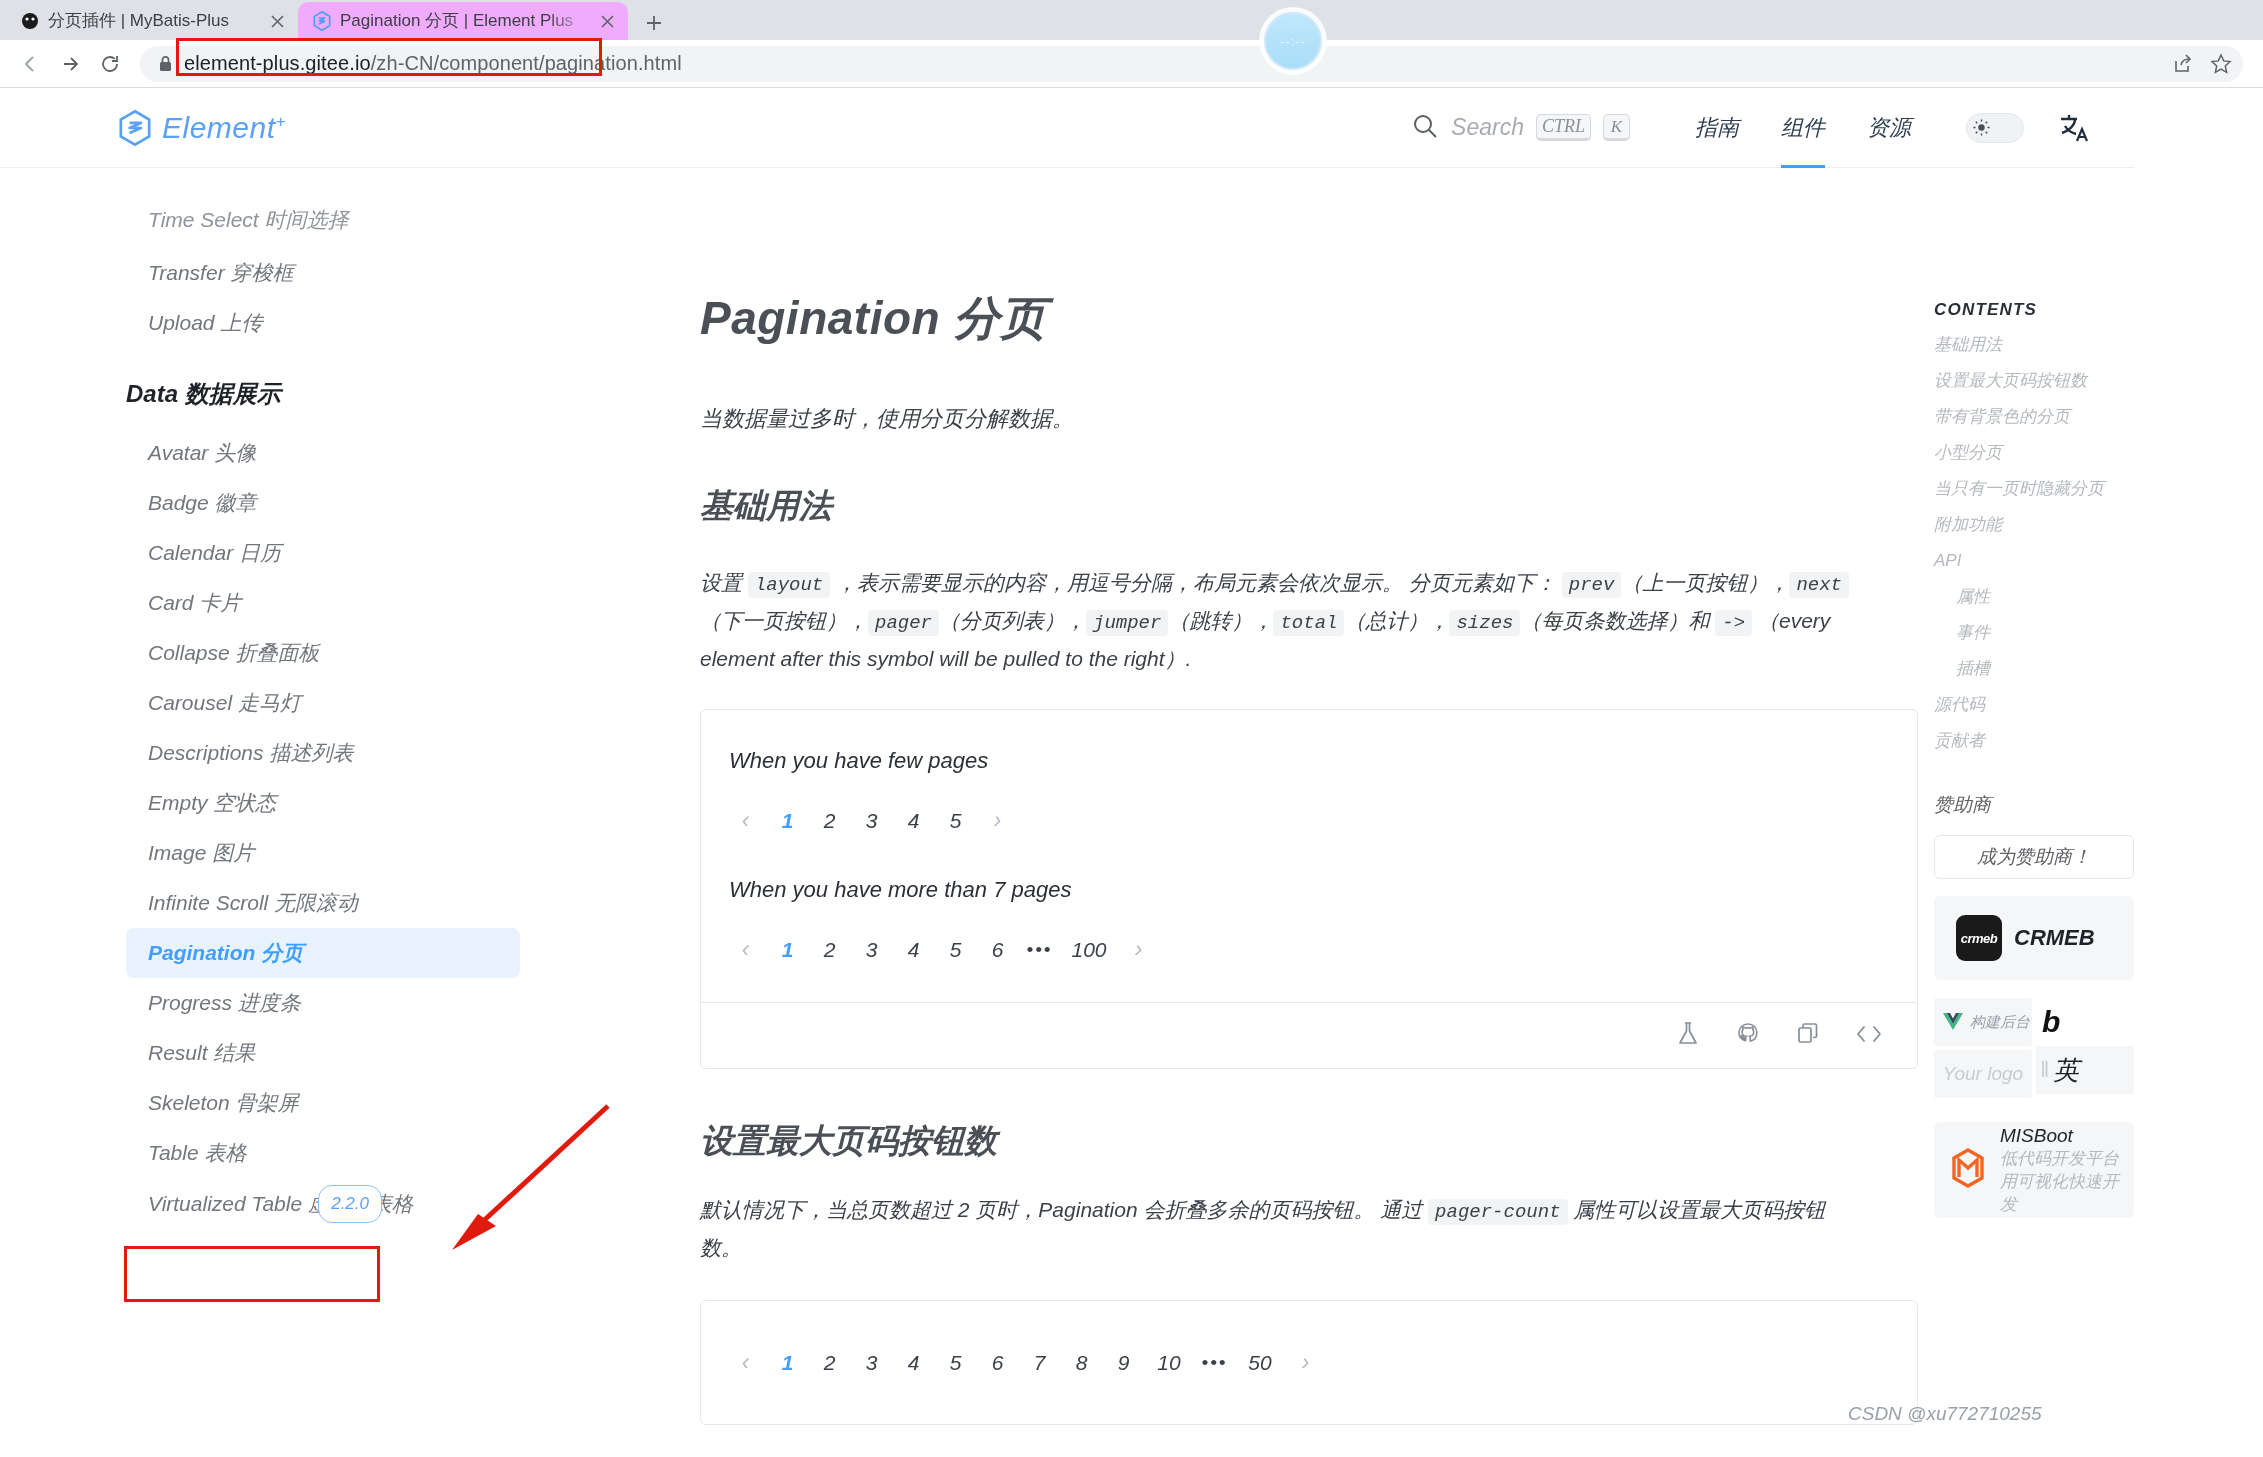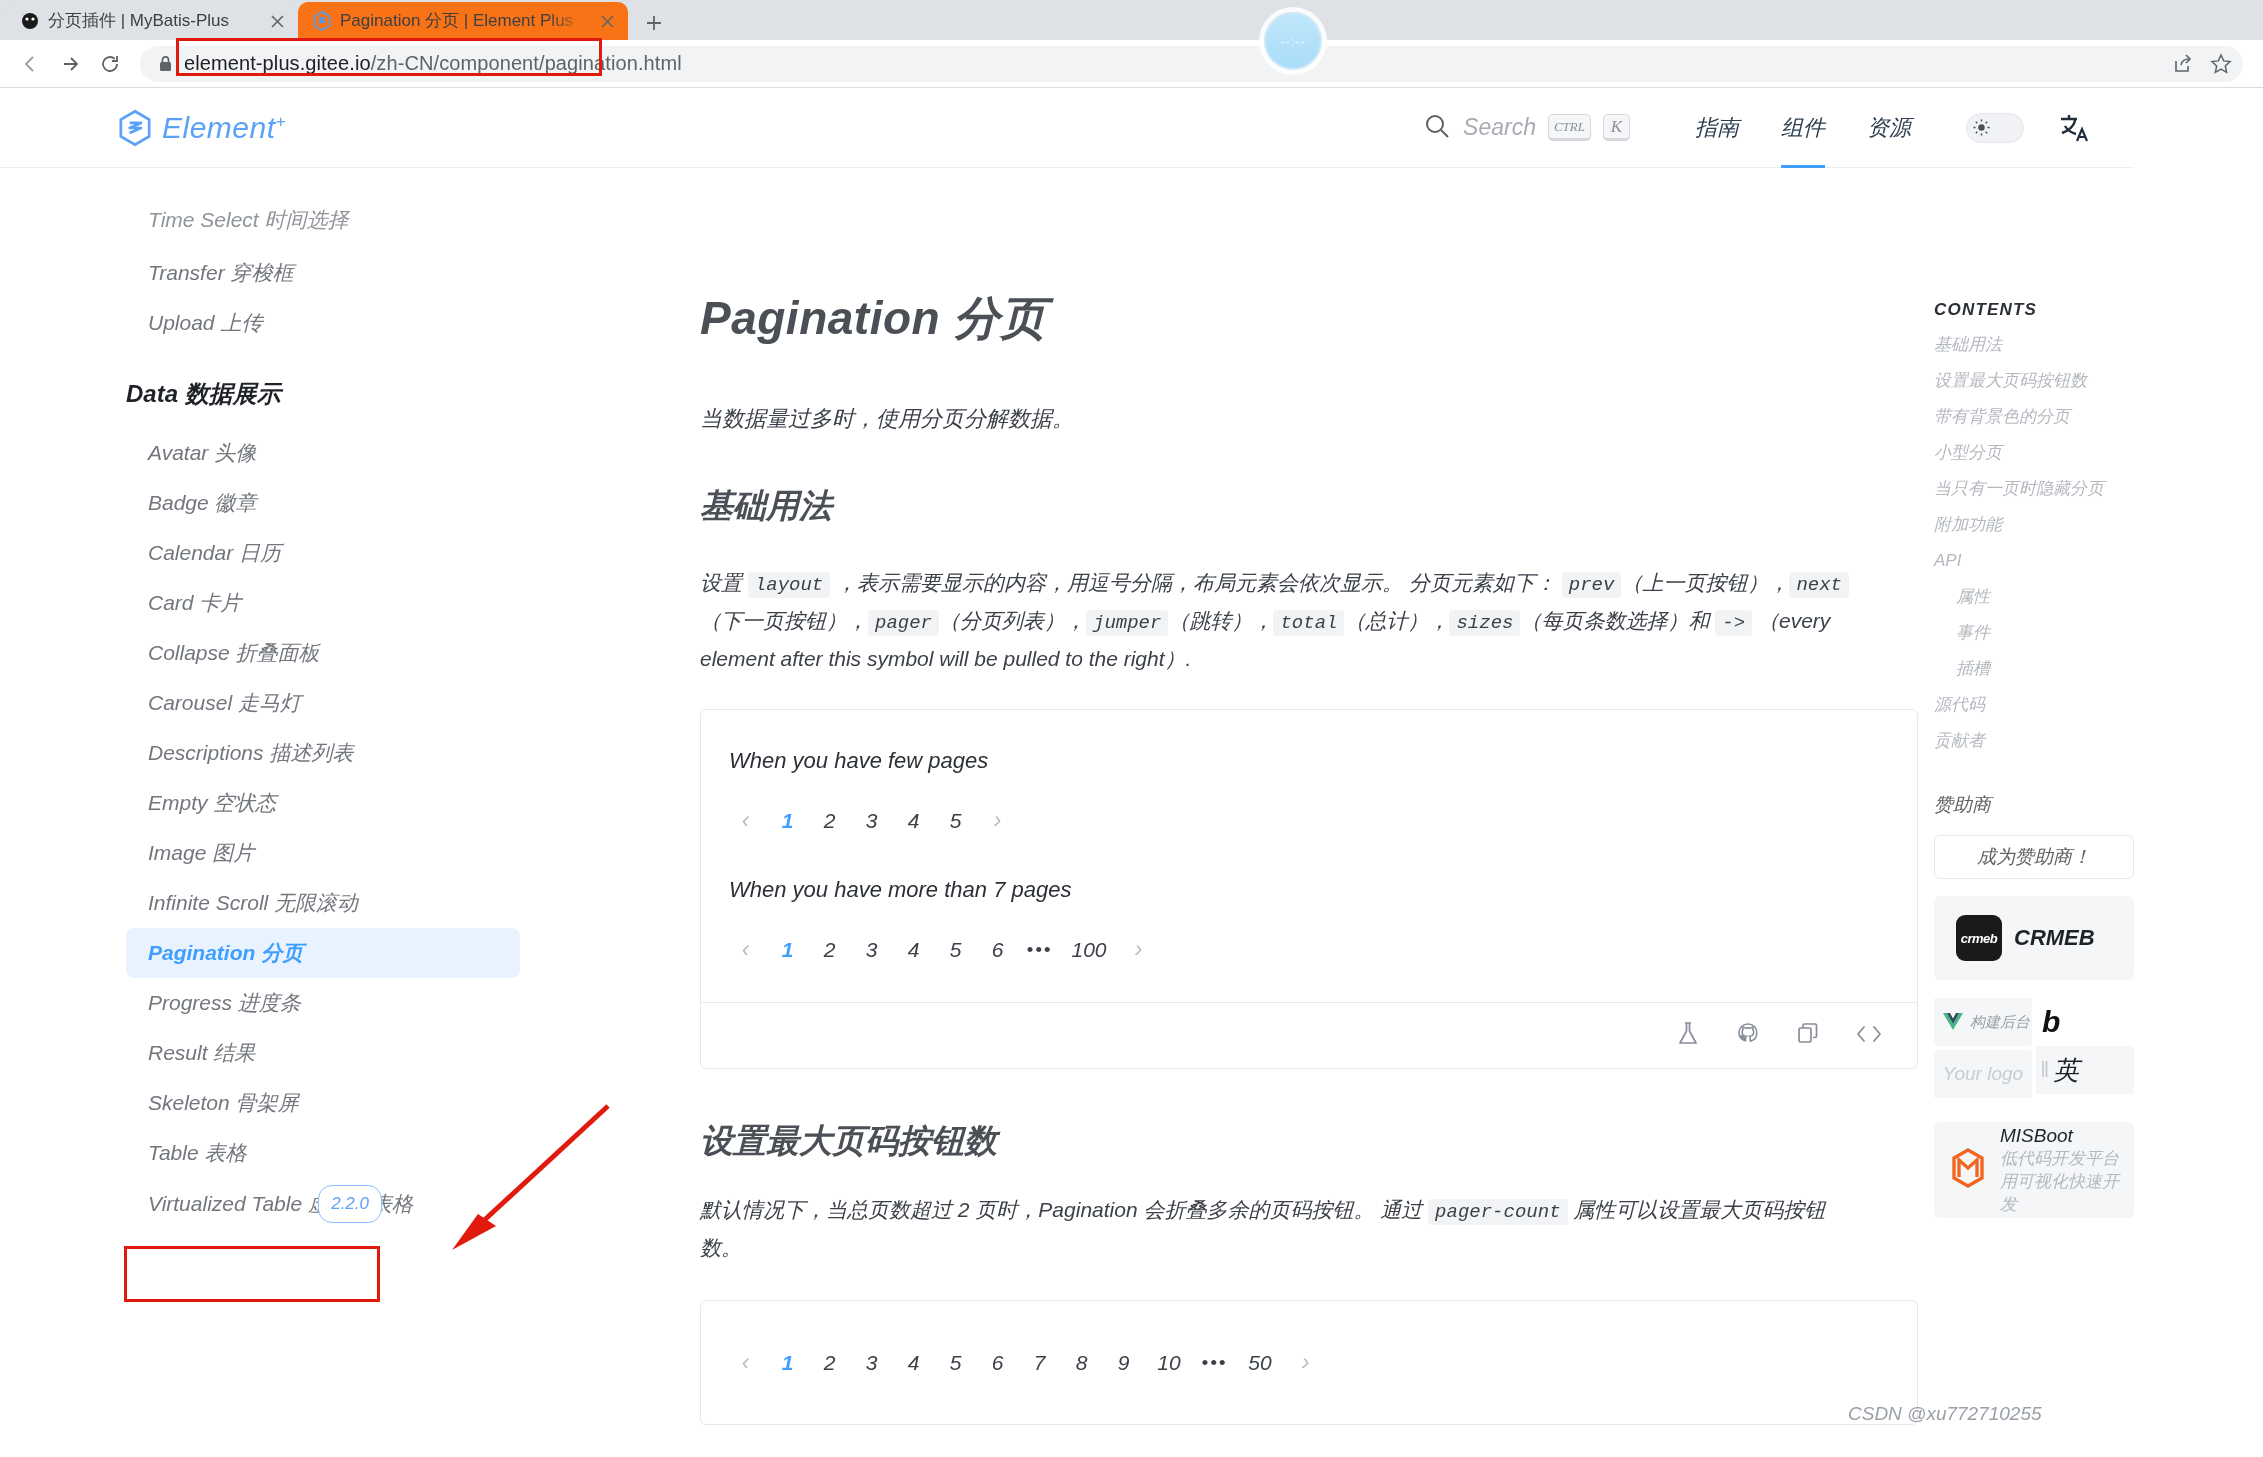--- a/index.html
+++ b/index.html
@@ -19,21 +19,21 @@
   }
   .tab {
     height: 38px; display: flex; align-items: center;
     padding: 0 10px 0 14px; gap: 8px;
     border-radius: 10px 10px 0 0;
     font-size: 17px; color: #3c4043;
     max-width: 330px; min-width: 200px;
     position: relative;
   }
   .tab.inactive { background: #dee1e6; color: #3c4043; }
-  .tab.active { background: #f97316; }
+  .tab.active { background: #f0abfc; }
   .tab-favicon { width: 20px; height: 20px; flex: 0 0 20px; display:flex; align-items:center; justify-content:center; }
   .tab-title {
     flex: 1 1 auto; white-space: nowrap; overflow: hidden;
     font-size: 17px; line-height: 20px;
     -webkit-mask-image: linear-gradient(to right, #000 84%, transparent 100%);
     mask-image: linear-gradient(to right, #000 84%, transparent 100%);
   }
   .tab-close { width: 22px; height: 22px; flex: 0 0 22px; display:flex; align-items:center; justify-content:center; color:#5f6368; }
   .newtab { width: 40px; height: 34px; display:flex; align-items:center; justify-content:center; color:#5f6368; margin-left:6px; }
 
@@ -88,21 +88,21 @@
   .brand-plus { font-size: 17px; vertical-align: super; color:#5aa1f7; }
 
   .hdr-right { margin-left:auto; display:flex; align-items:center; gap: 10px; height: 80px; }
   .search-box { display:flex; align-items:center; gap: 12px; padding-right: 34px; }
   .search-label { font-size: 23px; color:#a8abb2; }
   .kbd {
     min-width: 31px; height: 27px; border-radius: 5px;
     border:1px solid #d6d8dd; border-bottom-width:3px;
     background:#f5f6f8; color:#8a8f99;
     display:flex;align-items:center;justify-content:center;
-    font-size: 13px; padding: 0 5px; font-family:"Liberation Serif", serif;
+    font-size: 18px; padding: 0 5px; font-family:"Liberation Serif", serif;
   }
   .kbd.k2 { font-size: 17px; min-width:27px;}
   .nav-links { display:flex; align-items:center; height:80px; }
   .nav-link {
     font-size: 22px; color:#2c3e50; padding: 0 21px;
     height: 80px; display:flex; align-items:center; position:relative;
   }
   .nav-link.active::after {
     content:""; position:absolute; left:21px; right:21px; bottom:0;
     height:3px; background:#409eff;

